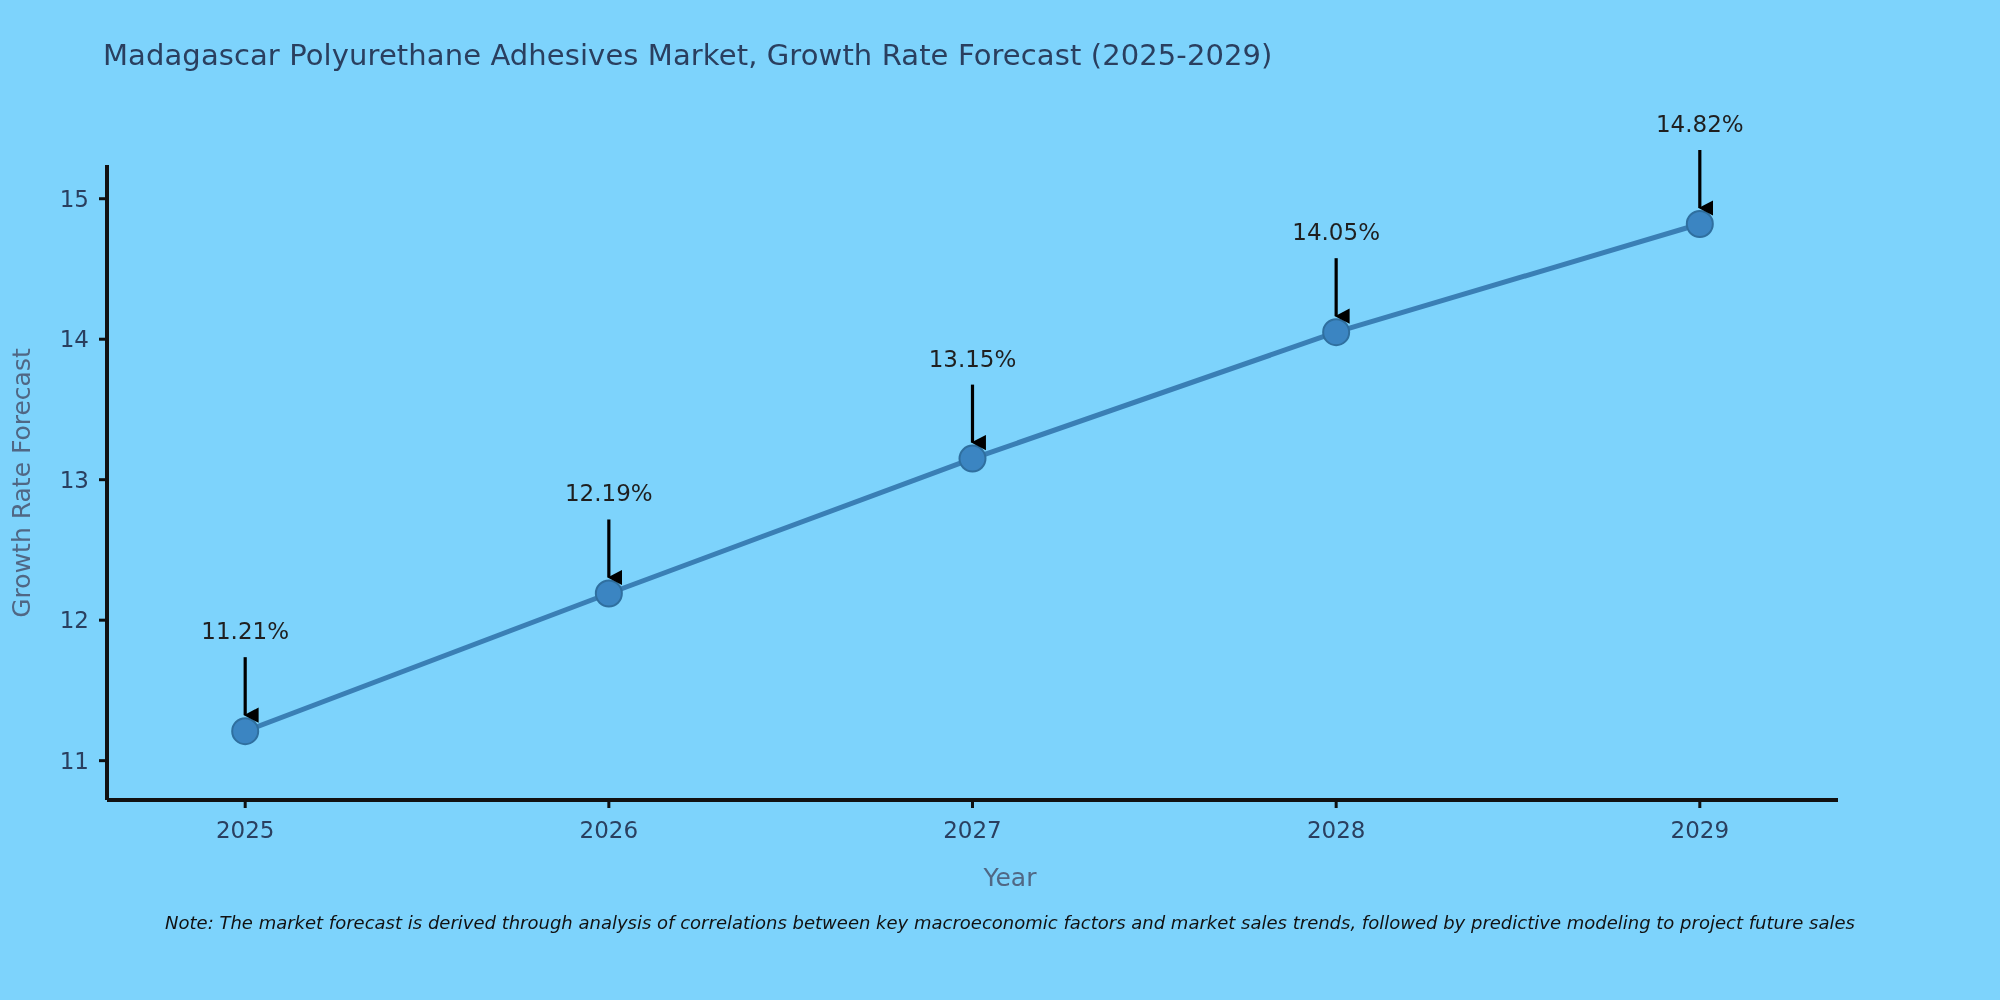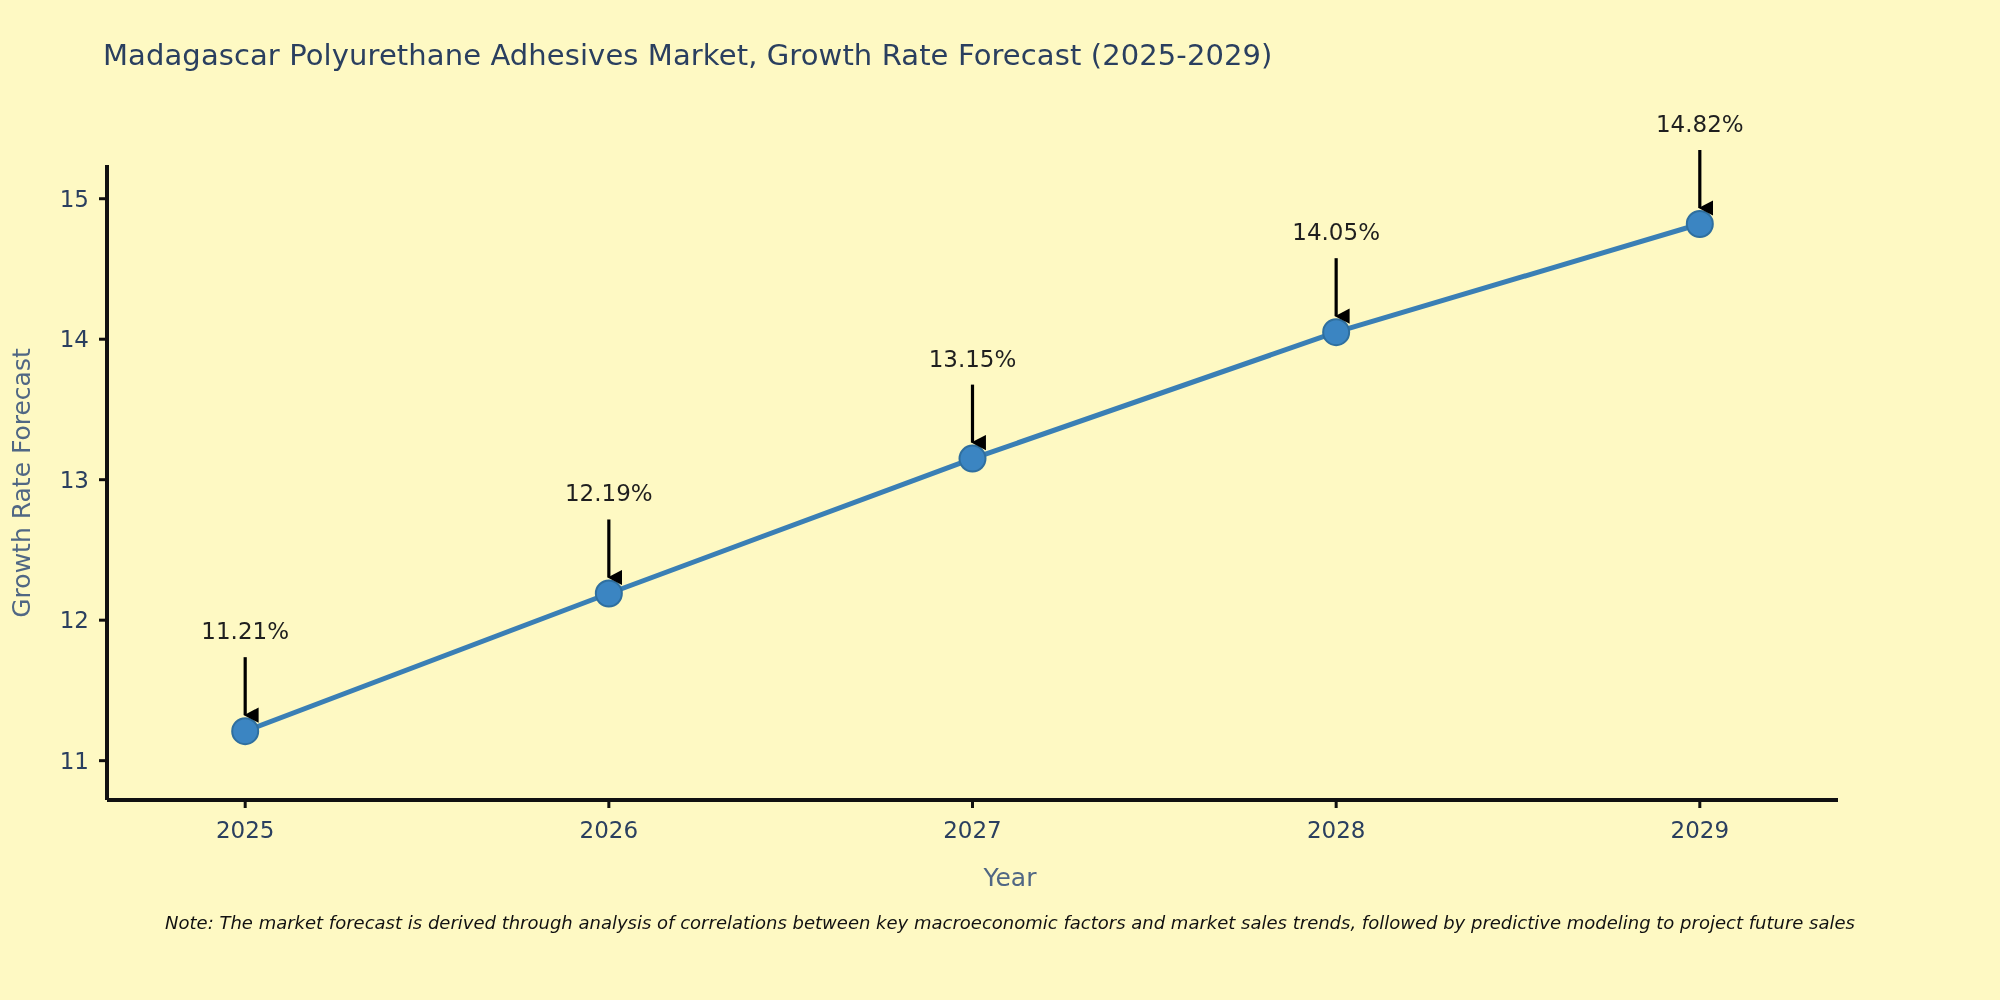--- a/index.html
+++ b/index.html
@@ -10,21 +10,21 @@
   body {
     width: 2000px;
     height: 1000px;
     font-family: "DejaVu Sans", sans-serif;
     overflow: hidden;
     position: relative;
   }
   #chart-root {
     position: absolute;
     inset: 0;
-    background: #fef9c3;
+    background: #7dd3fc;
   }
   .chart-title {
     position: absolute;
     left: 103px;
     top: 38px;
     font-size: 29px;
     color: #2a3f5f;
     font-family: "DejaVu Sans", sans-serif;
     white-space: nowrap;
     letter-spacing: 0.1px;

